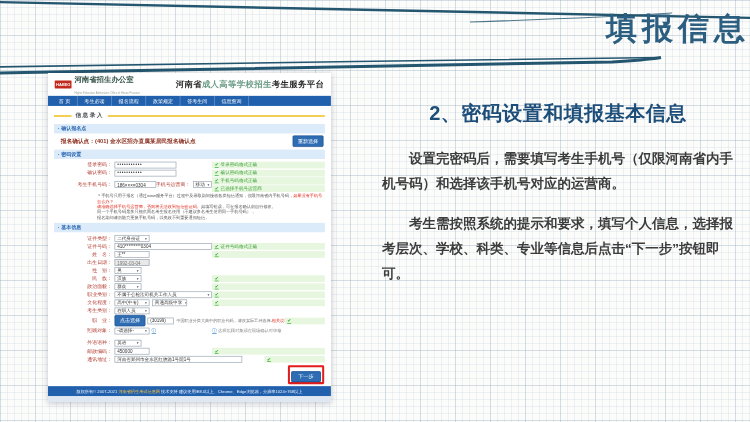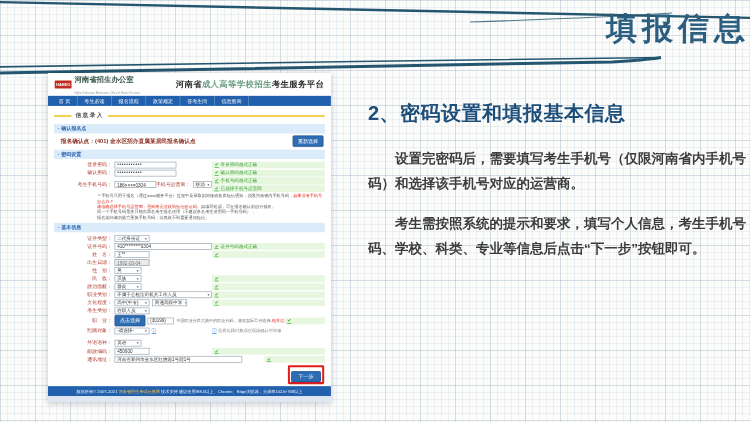--- a/index.html
+++ b/index.html
@@ -77,22 +77,22 @@
   .next-wrap{border:3px solid #e21b1b;padding:2px;border-radius:2px;}
   .btn-next{background:#2e6db4;color:#fff;font-size:7.5px;padding:2.5px 10px;border:1px solid #1d4f8a;
         border-radius:2px;white-space:nowrap;}
   .wp-footer{background:#2160ad;color:#eef3fa;font-size:6.2px;text-align:center;height:15px;
         line-height:15px;flex:none;white-space:nowrap;overflow:hidden;}
   .wp-footer .lk{color:#ffc33c;}
   .wp-substrip{height:9px;background:#dfe7f2;flex:none;}
 
   
   .inst{position:absolute;left:368px;top:100px;width:380px;}
-  .inst-h{font-size:20px;color:#1d4e79;font-weight:bold;margin:0 0 20px;letter-spacing:.5px;}
-  .inst-p{font-size:13.5px;color:#3c3c3c;line-height:1.85;margin:0 0 15px;text-indent:2em;font-weight:600;}
+  .inst-h{font-size:20px;color:#1d4e79;font-weight:bold;margin:0 0 20px;letter-spacing:.5px;text-align:center;}
+  .inst-p{font-size:13.5px;color:#3c3c3c;line-height:1.85;margin:0 14px 15px;text-indent:2em;font-weight:600;}
   .note-line{position:absolute;left:368px;top:344px;width:380px;font-size:13.5px;font-weight:bold;line-height:1.4;}
   .note-line .nl{color:#1a1a1a;}
   .note-line .nr{color:#fb0e0c;}
 </style>
 </head>
 <body>
 
 <div class="slide">
 
   <svg class="deco-svg" width="750" height="422" viewBox="0 0 750 422">
@@ -336,17 +336,17 @@
 
       <div class="wp-footer"><span>版权所有© 2007-2021 </span><span class="lk">河南省招生考试信息网</span><span> 技术支持 建议使用IE8.0以上、Chrome、Edge浏览器，分辨率1024×768以上</span></div>
       <div class="wp-substrip"></div>
 
     </div>
   </div>
 
   <div class="inst">
     <div class="inst-h">2、密码设置和填报基本信息</div>
     <p class="inst-p">设置完密码后，需要填写考生手机号（仅限河南省内手机号码）和选择该手机号对应的运营商。</p>
-    <p class="inst-p">考生需按照系统的提示和要求，填写个人信息，考生手机号码、学校、科类、专业等信息后点击“下一步”按钮即可。</p>
+    <p class="inst-p">考生需按照系统的提示和要求，填写个人信息，选择报考层次、学校、科类、专业等信息后点击“下一步”按钮即可。</p>
   </div>
 
 
 </div>
 
 </body></html>

